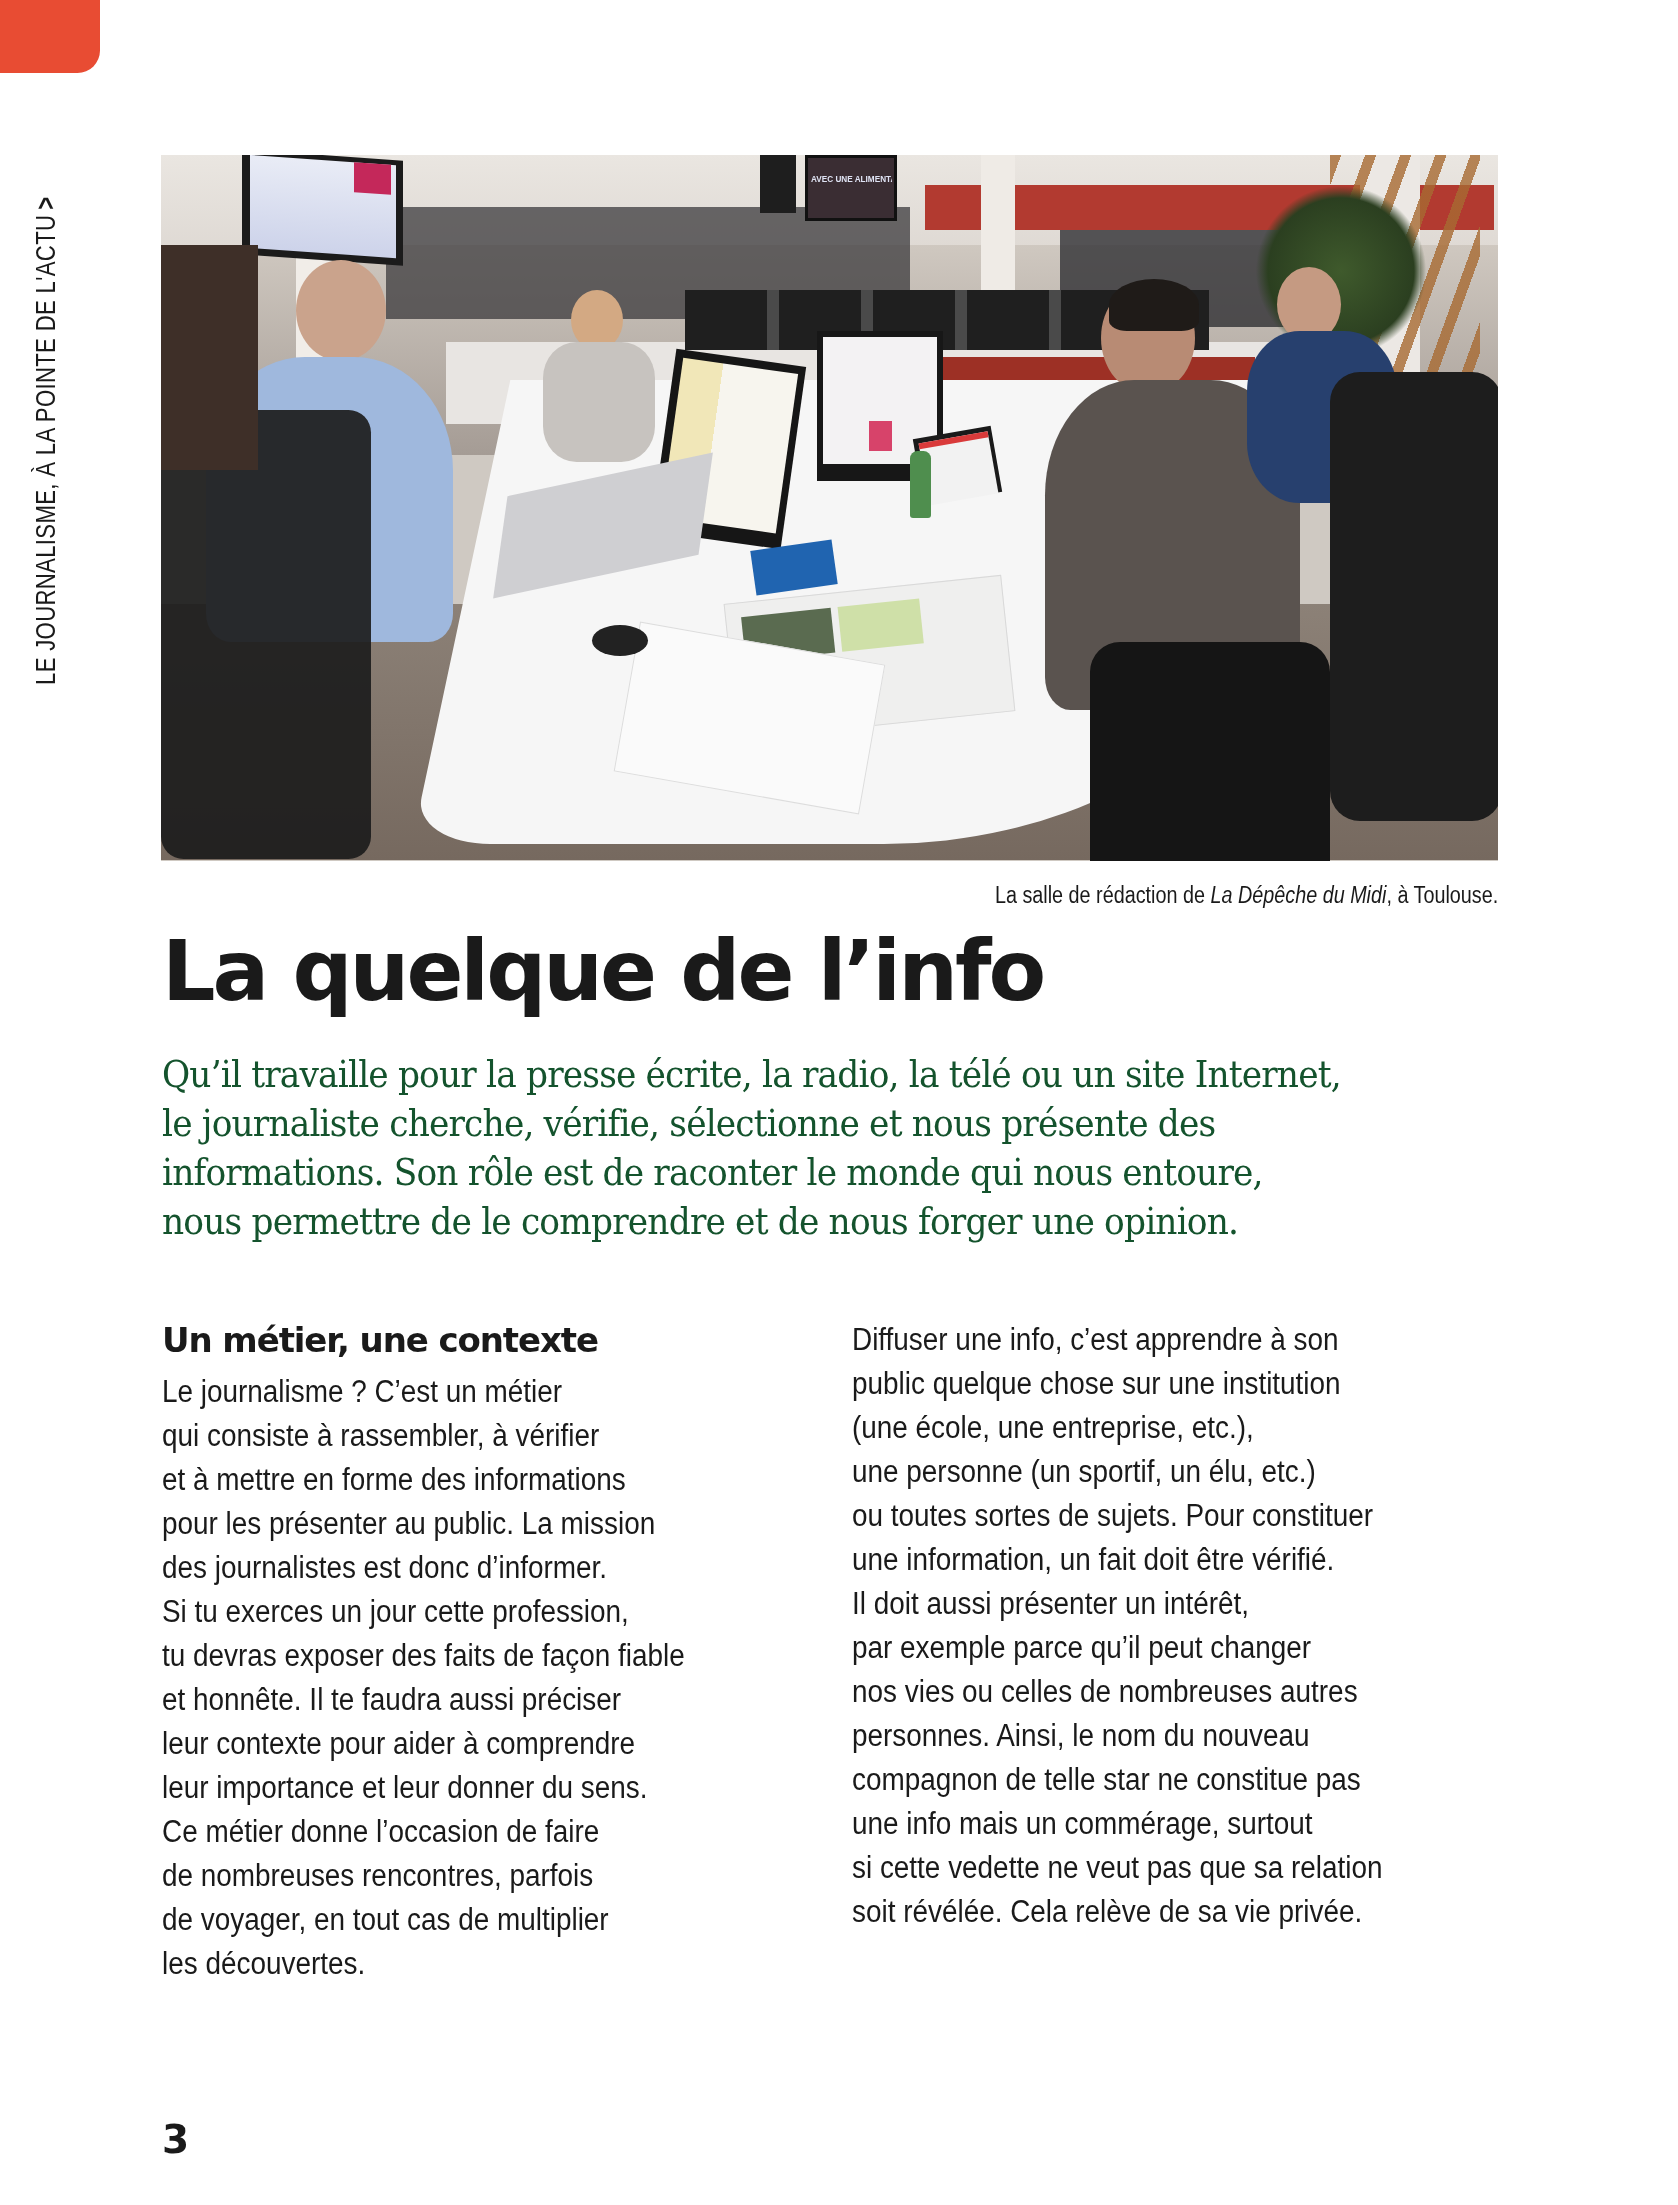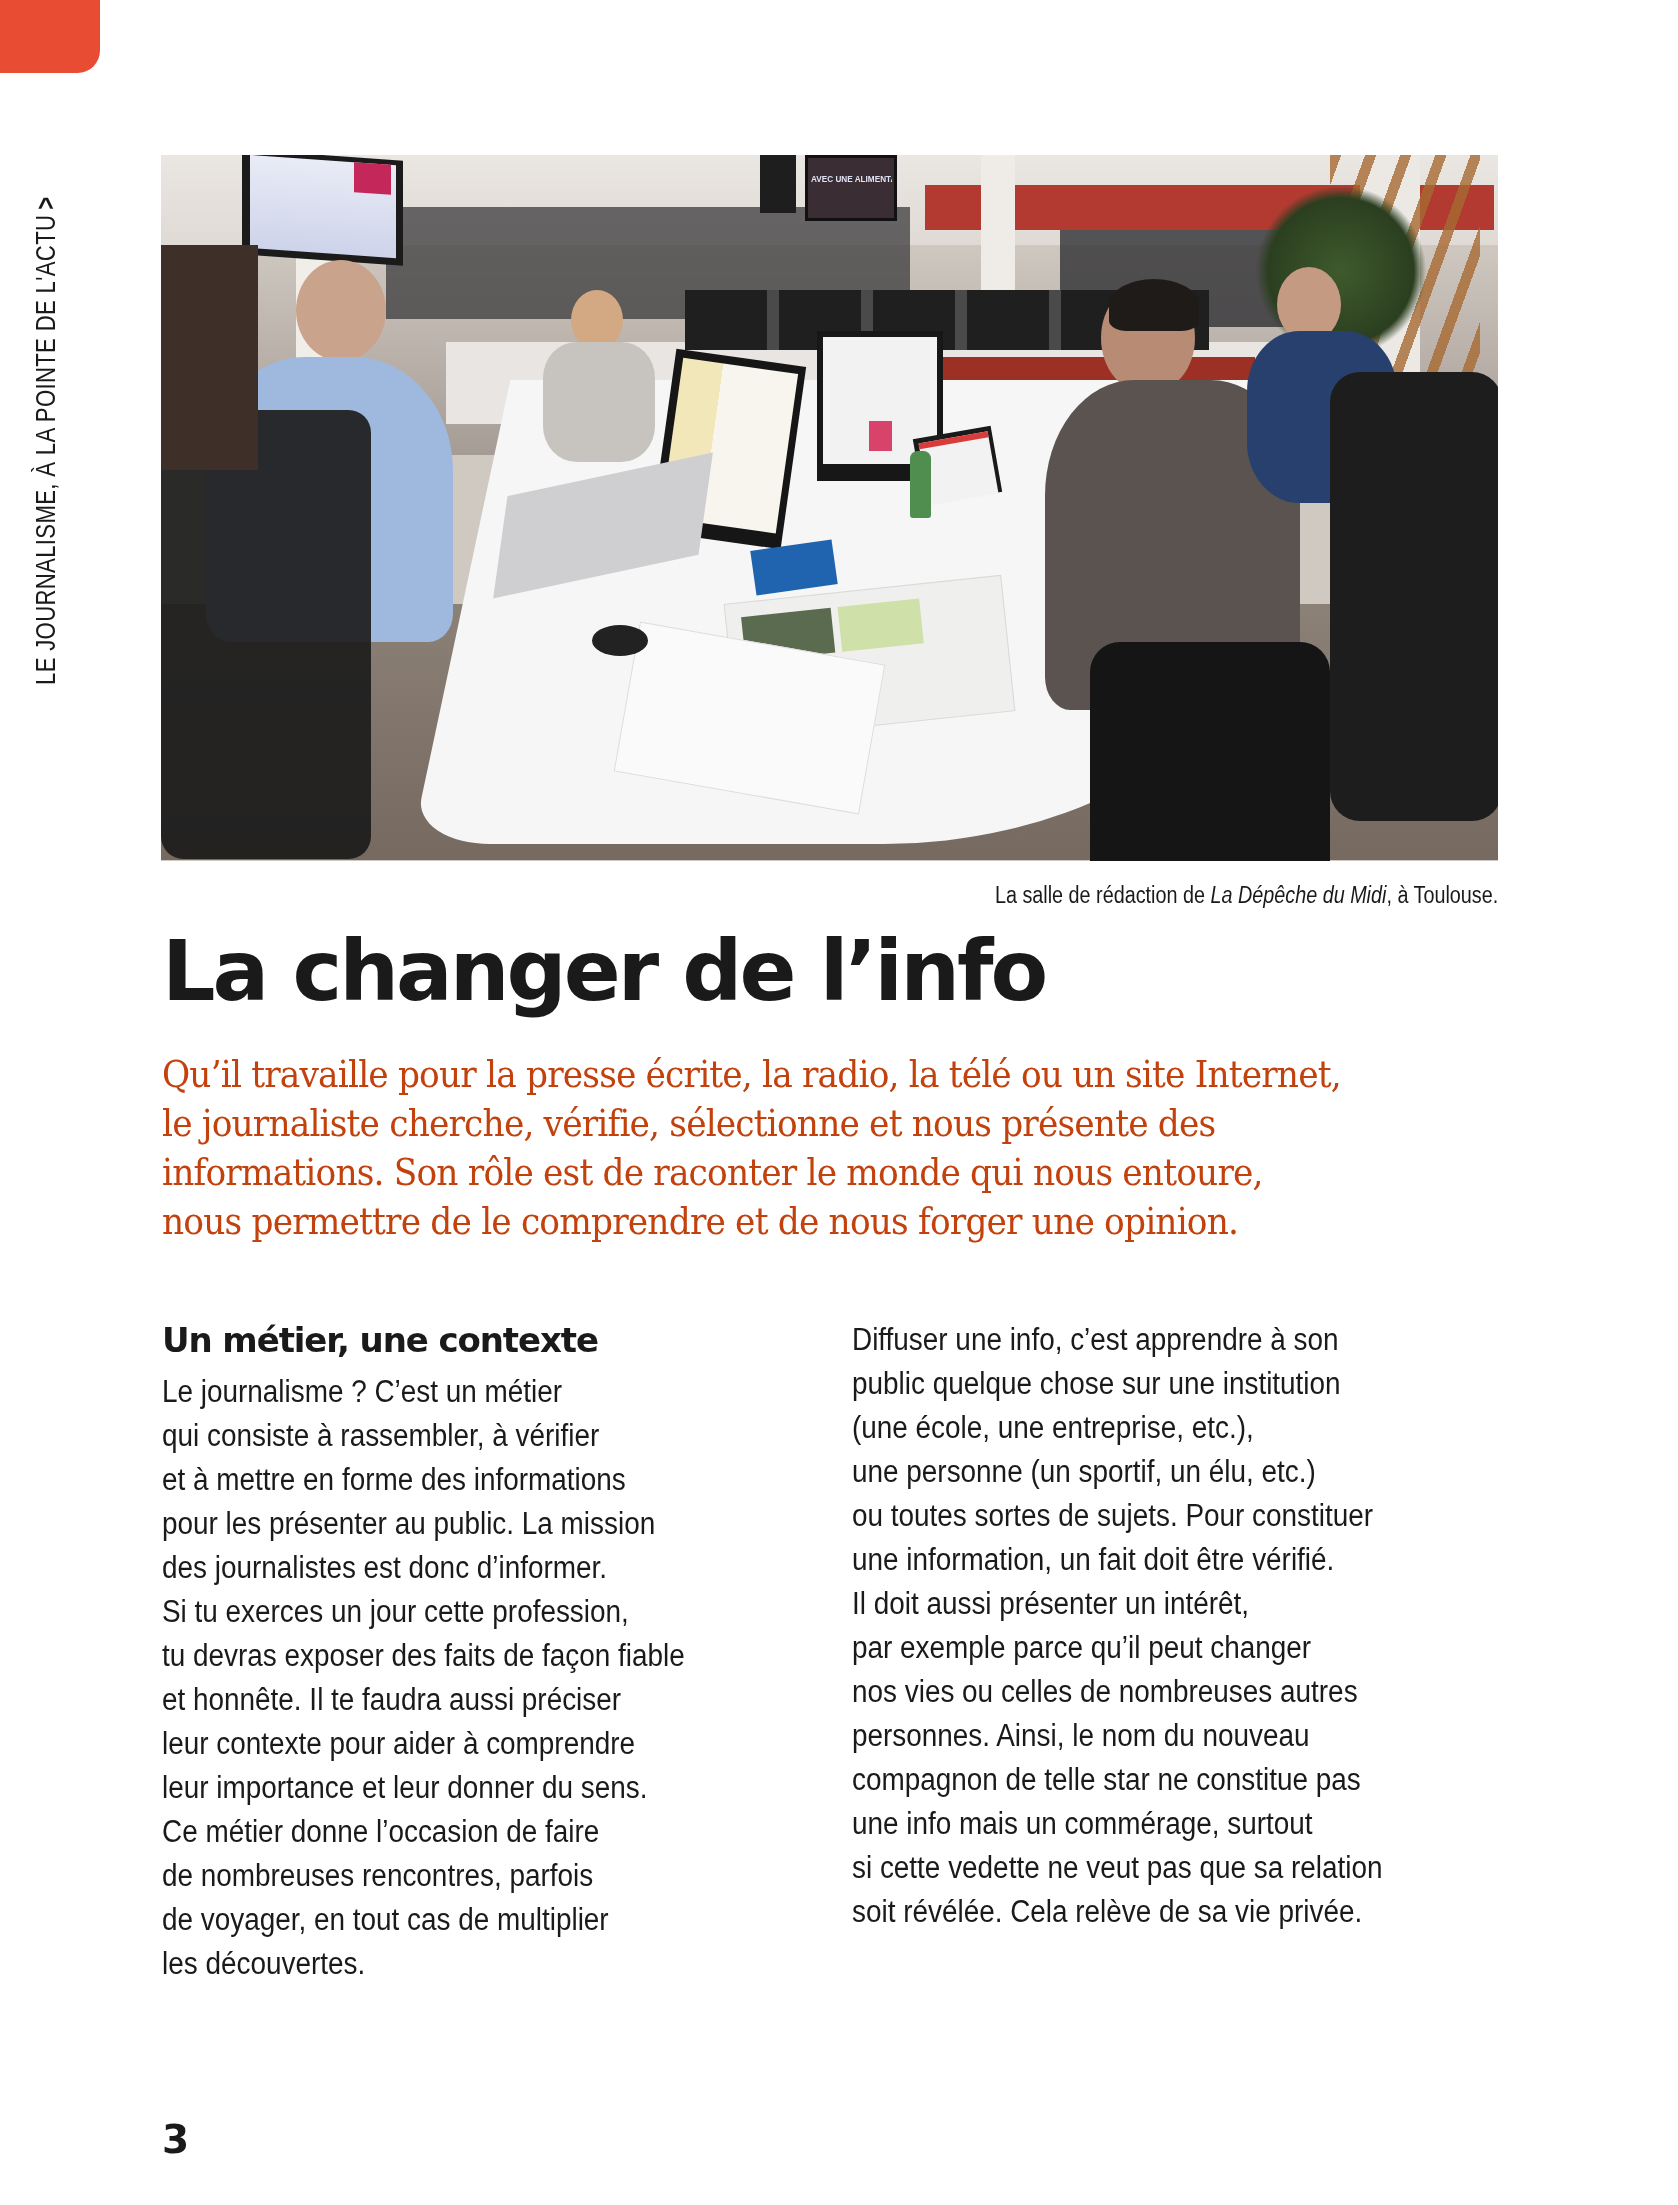--- a/index.html
+++ b/index.html
@@ -10,21 +10,21 @@
   .side-label .chev { font-weight:bold; margin-left:6px; }
 
   .photo { position:absolute; left:161px; top:155px; width:1337px; height:706px; overflow:hidden; background:#cfc9c2; }
   .photo div { position:absolute; }
 
   .caption { position:absolute; right:181px; top:882px; font-family:"Liberation Sans", sans-serif; font-size:23px; color:#1a1a1a; white-space:nowrap; transform-origin:right center; transform:scaleX(0.86); }
   .caption i { font-style:italic; }
 
   .title { position:absolute; left:162px; top:925px; font-family:"DejaVu Sans", sans-serif; font-weight:bold; font-size:84px; letter-spacing:-3px; color:#1a1a1a; white-space:nowrap; line-height:1.1; }
 
-  .intro { position:absolute; left:162px; top:1050px; width:1341px; font-family:"DejaVu Serif", serif; font-size:37px; line-height:49px; color:#c2410c; letter-spacing:-0.9px; }
+  .intro { position:absolute; left:162px; top:1050px; width:1341px; font-family:"DejaVu Serif", serif; font-size:37px; line-height:49px; color:#14532d; letter-spacing:-0.9px; }
   .intro span { display:block; white-space:nowrap; transform-origin:left center; transform:scaleX(0.93); }
 
   .col { position:absolute; top:1318px; width:659px; font-family:"Liberation Sans", sans-serif; color:#1a1a1a; }
   .col.left { left:162px; }
   .col.right { left:852px; }
   .col h2 { margin:0; font-family:"DejaVu Sans", sans-serif; font-weight:bold; font-size:34px; line-height:45px; letter-spacing:-1.1px; white-space:nowrap; height:52px; }
   .col .lines span { display:block; font-size:31px; line-height:44px; white-space:nowrap; transform-origin:left center; transform:scaleX(0.9); }
 
   .pageno { position:absolute; left:162px; top:2117px; font-family:"DejaVu Sans", sans-serif; font-weight:bold; font-size:39px; color:#1a1a1a; letter-spacing:-0.7px; }
 </style>
@@ -104,21 +104,21 @@
   <div style="left:1116px;top:112px;width:64px;height:75px;border-radius:50%;background:#c59a82;"></div>
   <div style="left:1086px;top:176px;width:150px;height:172px;border-radius:35%;background:#27406e;"></div>
   <div style="left:1169px;top:217px;width:172px;height:449px;border-radius:30px;background:#1d1d1d;"></div>
   <div style="left:929px;top:487px;width:240px;height:219px;border-radius:30px 30px 0 0;background:#151515;"></div>
 </div>
 
 <div class="caption">
   <span>La salle de rédaction de </span><i>La Dépêche du Midi</i><span>, à Toulouse.</span>
 </div>
 
-<h1 class="title" style="margin:0;">La changer de l’info</h1>
+<h1 class="title" style="margin:0;">La quelque de l’info</h1>
 
 <div class="intro">
   <span>Qu’il travaille pour la presse écrite, la radio, la télé ou un site Internet,</span>
   <span>le journaliste cherche, vérifie, sélectionne et nous présente des</span>
   <span>informations. Son rôle est de raconter le monde qui nous entoure,</span>
   <span>nous permettre de le comprendre et de nous forger une opinion.</span>
 </div>
 
 <div class="col left">
   <h2>Un métier, une contexte</h2>

